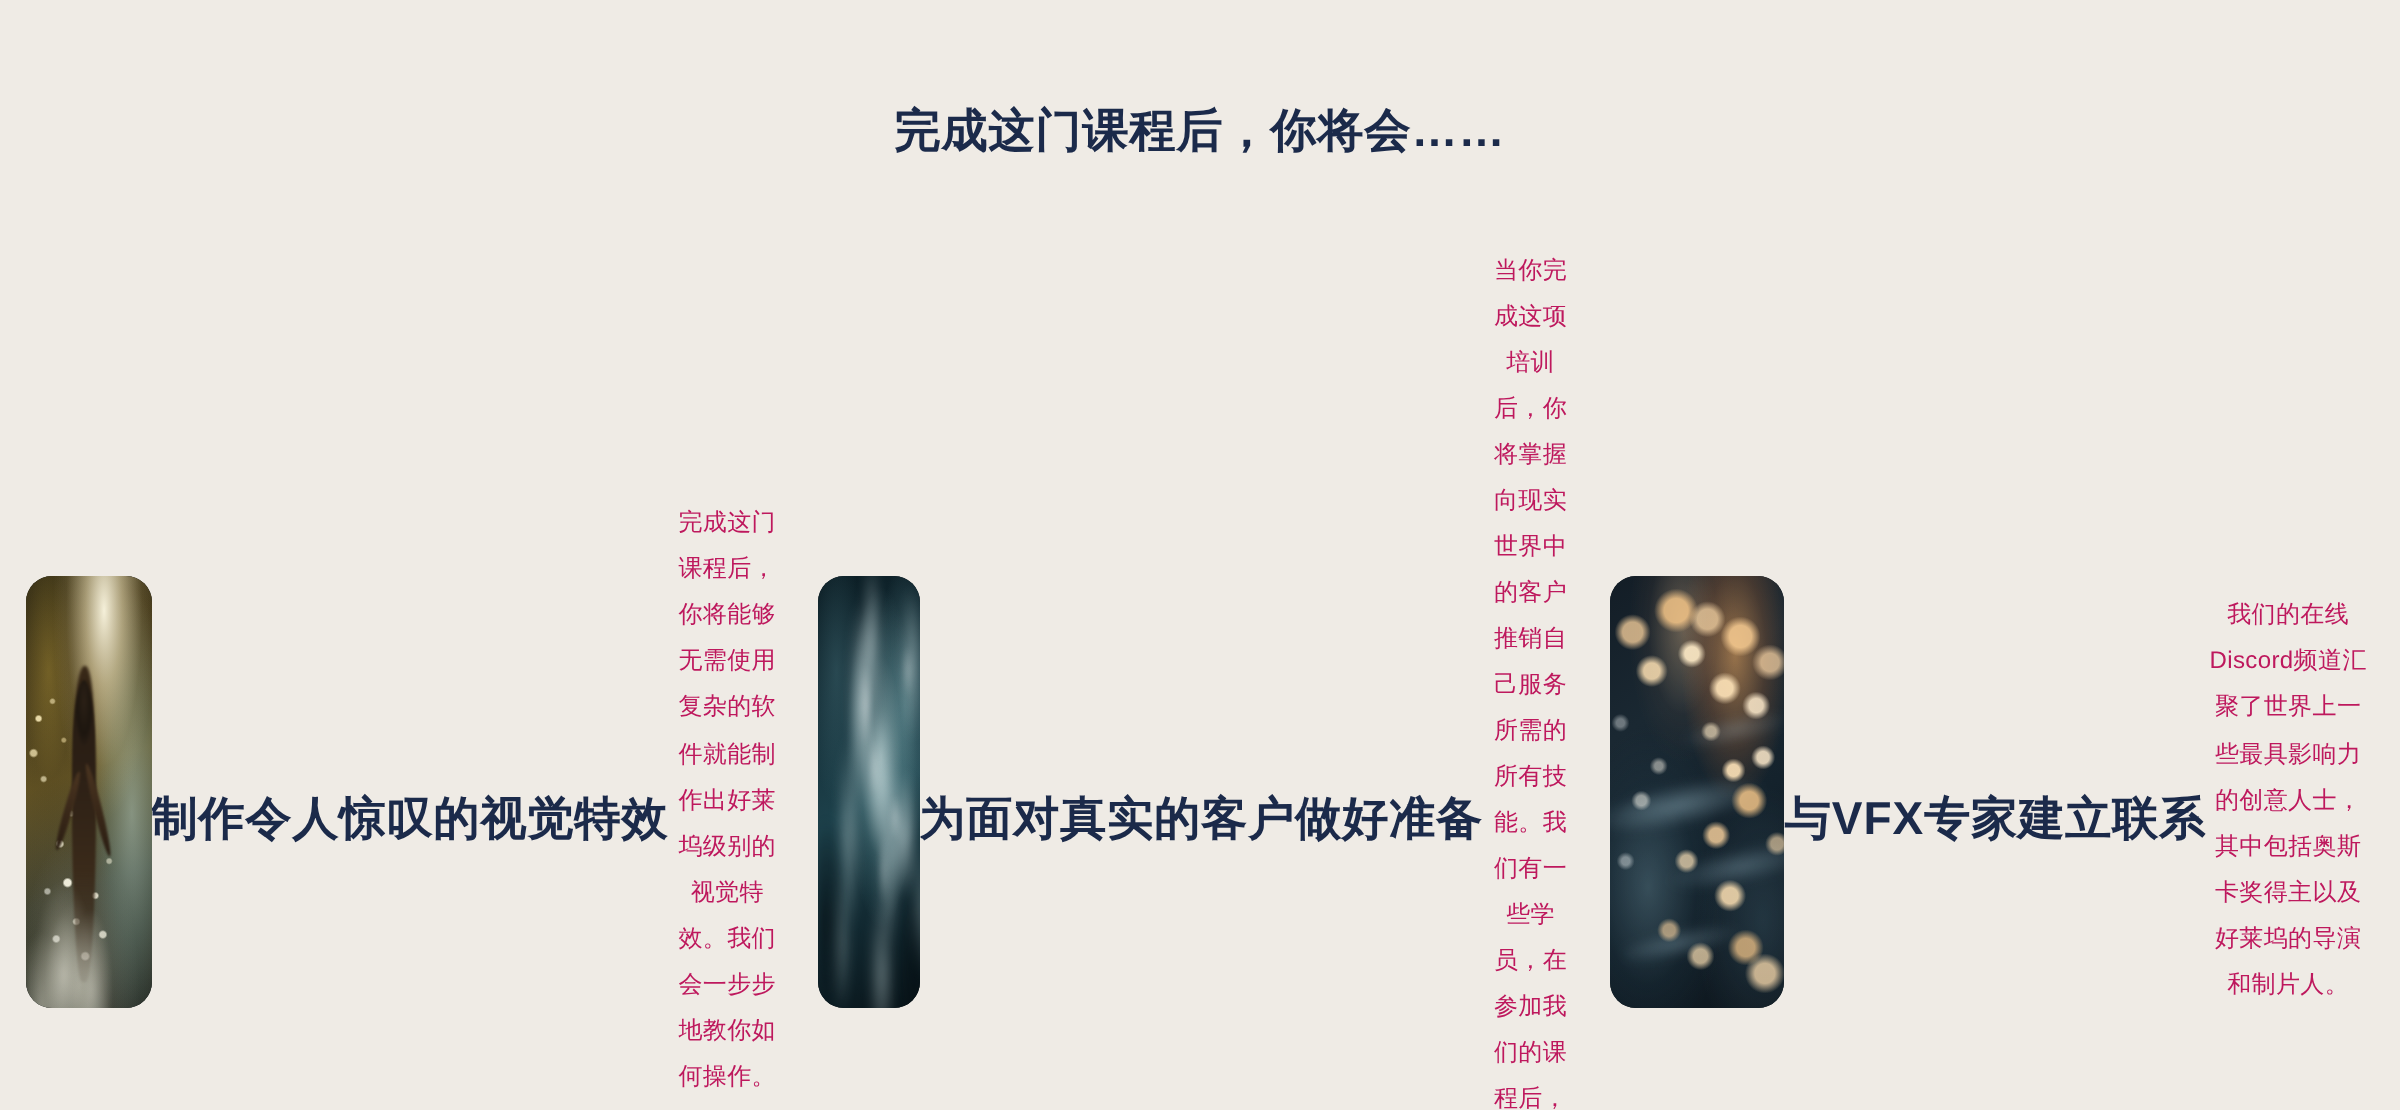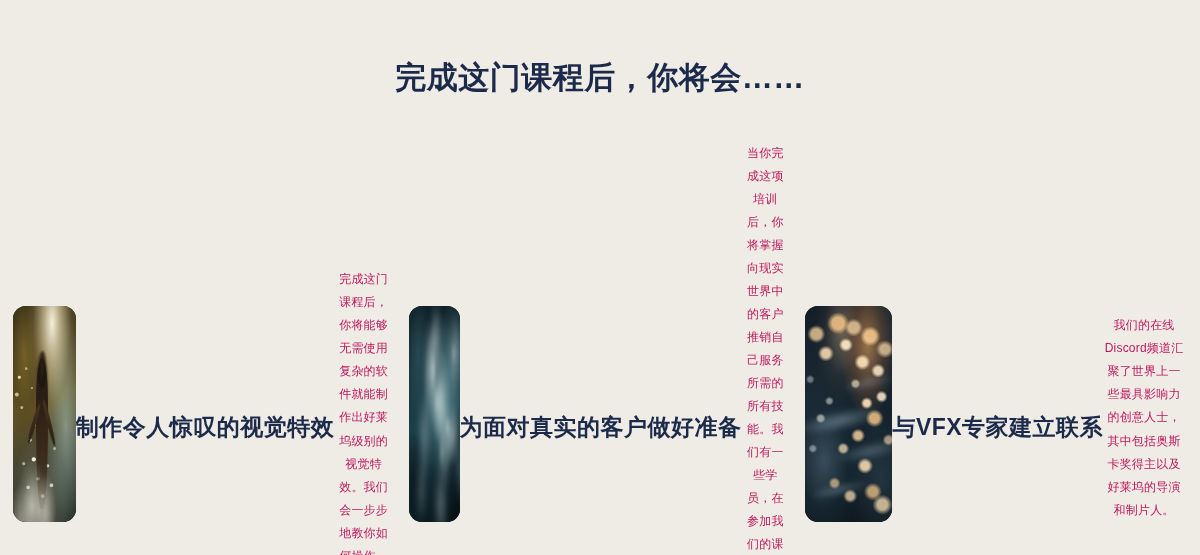--- a/index.html
+++ b/index.html
@@ -19,21 +19,21 @@
     width: 1200px;
     height: 555px;
     position: relative;
     box-sizing: border-box;
   }
 
   
   .section-heading {
     text-align: center;
     color: #1b2a4a;
-    font-size: 31px;
+    font-size: 23px;
     font-weight: bold;
     letter-spacing: 0.5px;
     padding-top: 33px;
     line-height: 1.2;
     white-space: nowrap;
   }
 
   
   .cards {
     display: flex;

